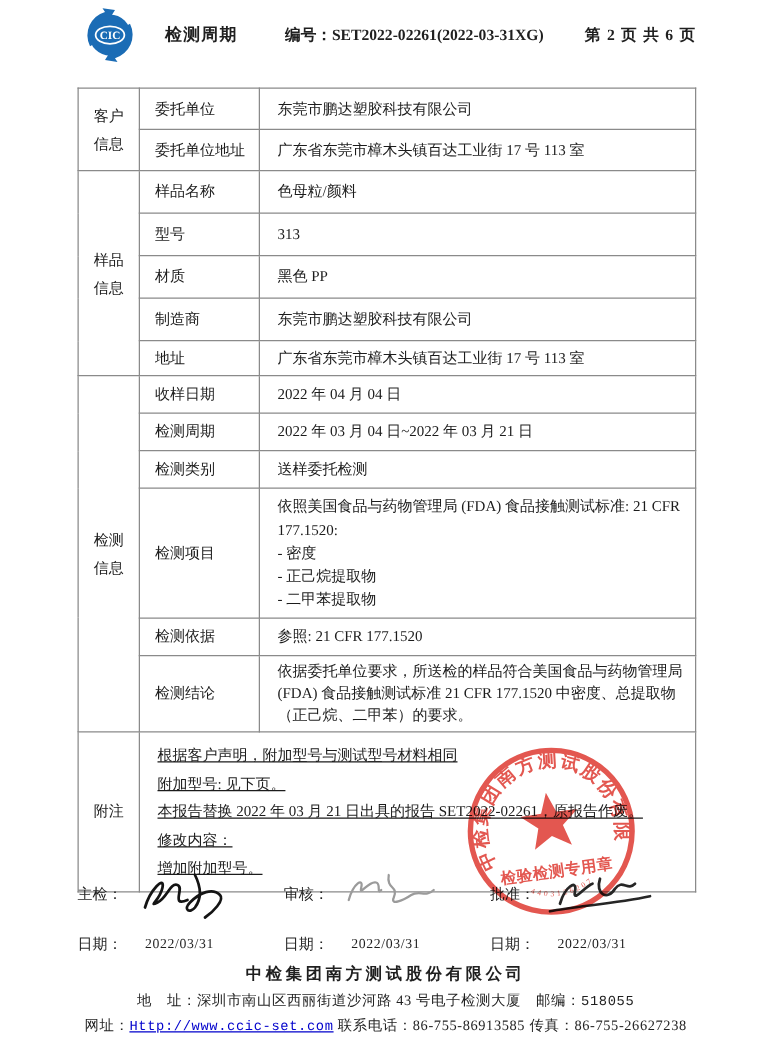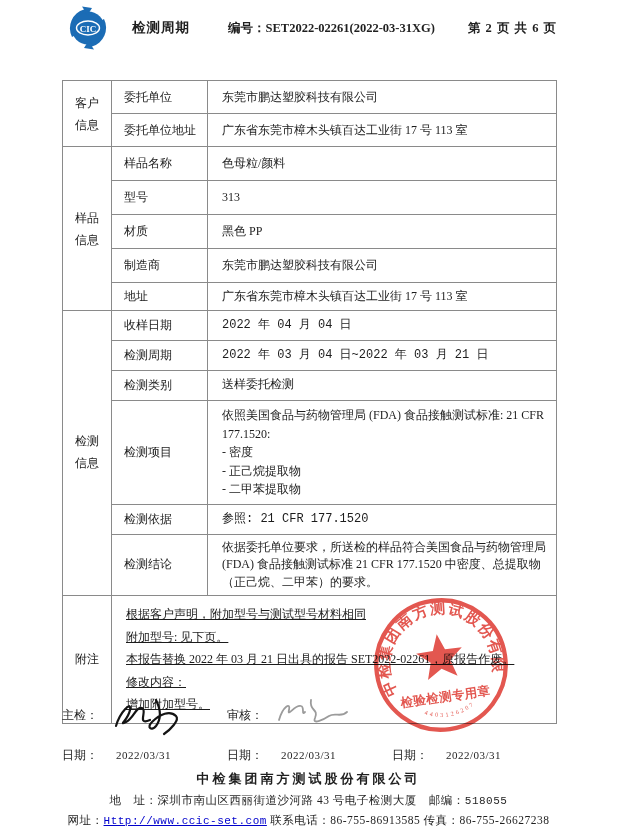--- a/index.html
+++ b/index.html
@@ -13,31 +13,31 @@
   .page { position:relative; width:617px; height:840px; background:#fff; }
 
   
   .hdr { position:absolute; left:62px; top:3px; width:495px; height:50px; display:flex; align-items:center; }
   .logo-wrap { width:52px; height:48px; flex:0 0 52px; }
   .hdr-title { font-weight:bold; font-size:13.5px; margin-left:18px; letter-spacing:1px; }
   .hdr-no { font-weight:bold; font-size:12.5px; margin-left:38px; white-space:nowrap; }
   .hdr-page { font-weight:bold; font-size:12.5px; margin-left:auto; white-space:nowrap; letter-spacing:1px; }
 
   
-  table.rpt { position:absolute; left:62px; top:80px; width:495px; border-collapse:collapse; table-layout:fixed; }
+  table.rpt { position:absolute; left:62px; top:70px; width:495px; border-collapse:collapse; table-layout:fixed; }
   table.rpt td { border:1px solid #8a8a8a; vertical-align:middle; font-size:12px; color:#1c1c1c; }
   td.sec { text-align:center; padding:0; }
   .secw { display:inline-block; width:26px; line-height:22px; text-align:center; }
   td.lbl { padding:2px 0 2px 12px; }
   td.val { padding:3px 8px 3px 14px; line-height:17px; }
   .pre  { white-space:pre-line; }
   tr.h33 td { height:33px; }
   tr.h34 td { height:34px; }
   tr.h28 td { height:28px;margin-top:33px; }
-  tr.h27 td { height:30px;font-family:Liberation Mono, monospace; }
+  tr.h27 td { height:30px; }
   td.items { line-height:18.5px; padding-top:5px; padding-bottom:5px; }
   td.concl { line-height:17.5px; padding-top:4px; padding-bottom:4px; }
   td.notes { line-height:22.5px; padding-top:7px; padding-bottom:7px;text-decoration:underline; }
 
   
   .sig-area { position:absolute; left:62px; top:690px; width:495px; }
   .sig-row { display:flex; }
   .sig-cell { width:165px; display:flex; align-items:center; height:50px; }
   .sig-label { font-size:12px; white-space:nowrap; }
   .sig-svg { margin-left:8px; }
@@ -169,20 +169,30 @@
             <path d="M50 8 C54 16 56 26 50 34 C46 39 40 36 46 30 C54 22 64 18 70 24 C74 28 64 38 58 42"></path>
           </g>
         </svg>
       </div>
       <div class="sig-cell">
         <span class="sig-label">审核：</span>
         <svg class="sig-svg" width="82" height="42" viewBox="0 0 82 42">
           <g fill="none" stroke="#9b9b9b" stroke-width="1.8" stroke-linecap="round">
             <path d="M8 26 C12 12 20 8 18 16 C16 24 24 10 30 12 C34 13 30 22 34 18"></path>
             <path d="M40 6 C38 18 48 14 44 24 C41 31 52 26 58 22 C64 18 70 24 76 18"></path>
+          </g>
+        </svg>
+      </div>
+      <div class="sig-cell">
+        <span class="sig-label">批准：</span>
+        <svg class="sig-svg" width="90" height="44" viewBox="0 0 90 44">
+          <g fill="none" stroke="#262626" stroke-width="2.2" stroke-linecap="round">
+            <path d="M12 30 C16 16 26 10 24 20 C22 30 32 16 38 14"></path>
+            <path d="M44 10 C40 22 50 28 56 18 C62 10 66 20 72 14"></path>
+            <path d="M4 36 C24 32 56 30 84 24"></path>
           </g>
         </svg>
       </div>
     </div>
     <div class="date-row">
       <div class="date-cell">
         <span>日期：</span>
         <span class="date-val">2022/03/31</span>
       </div>
       <div class="date-cell">

